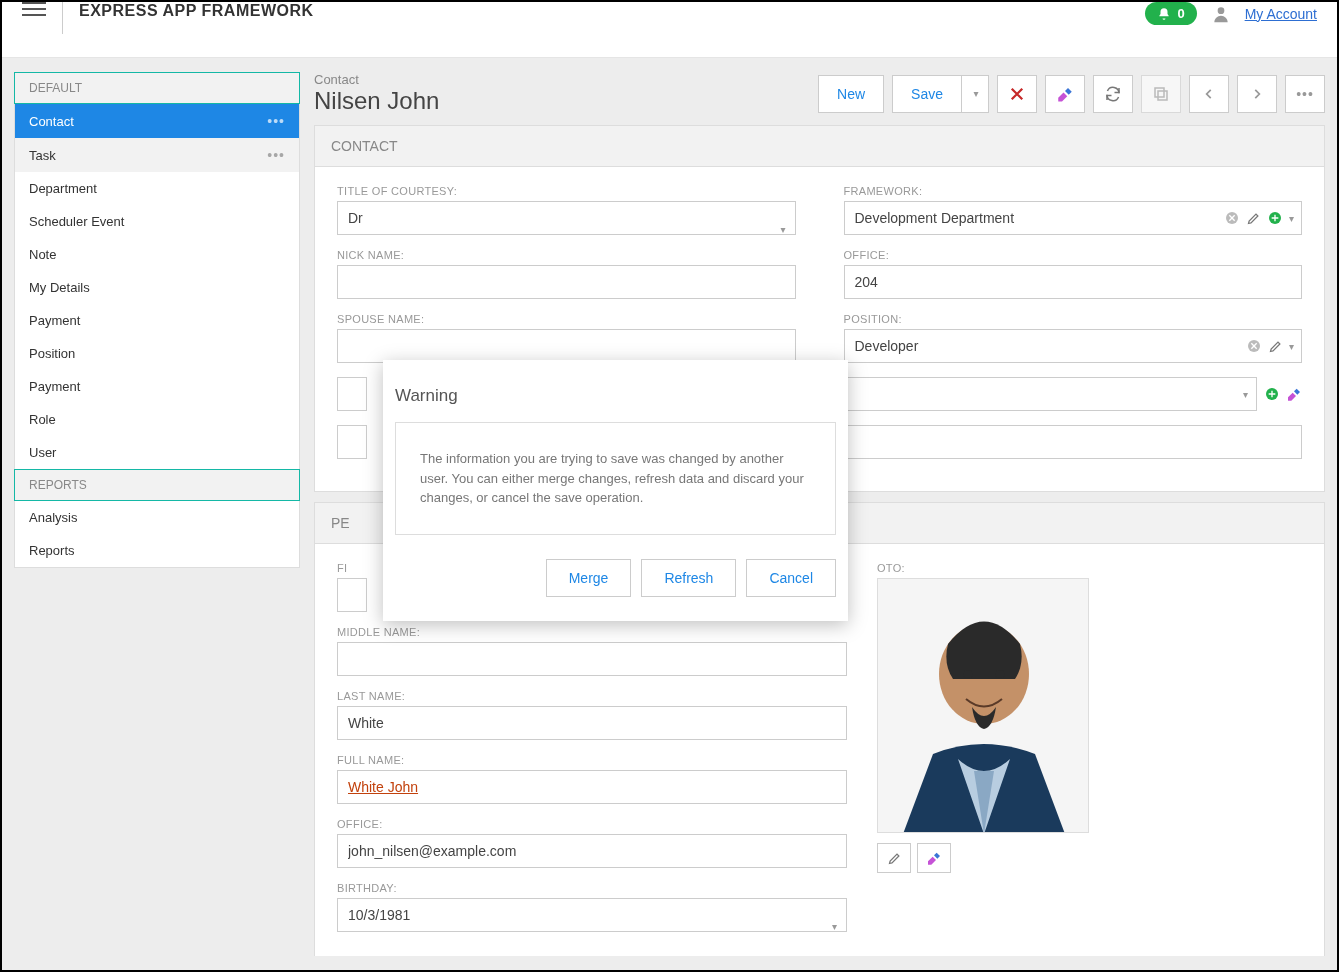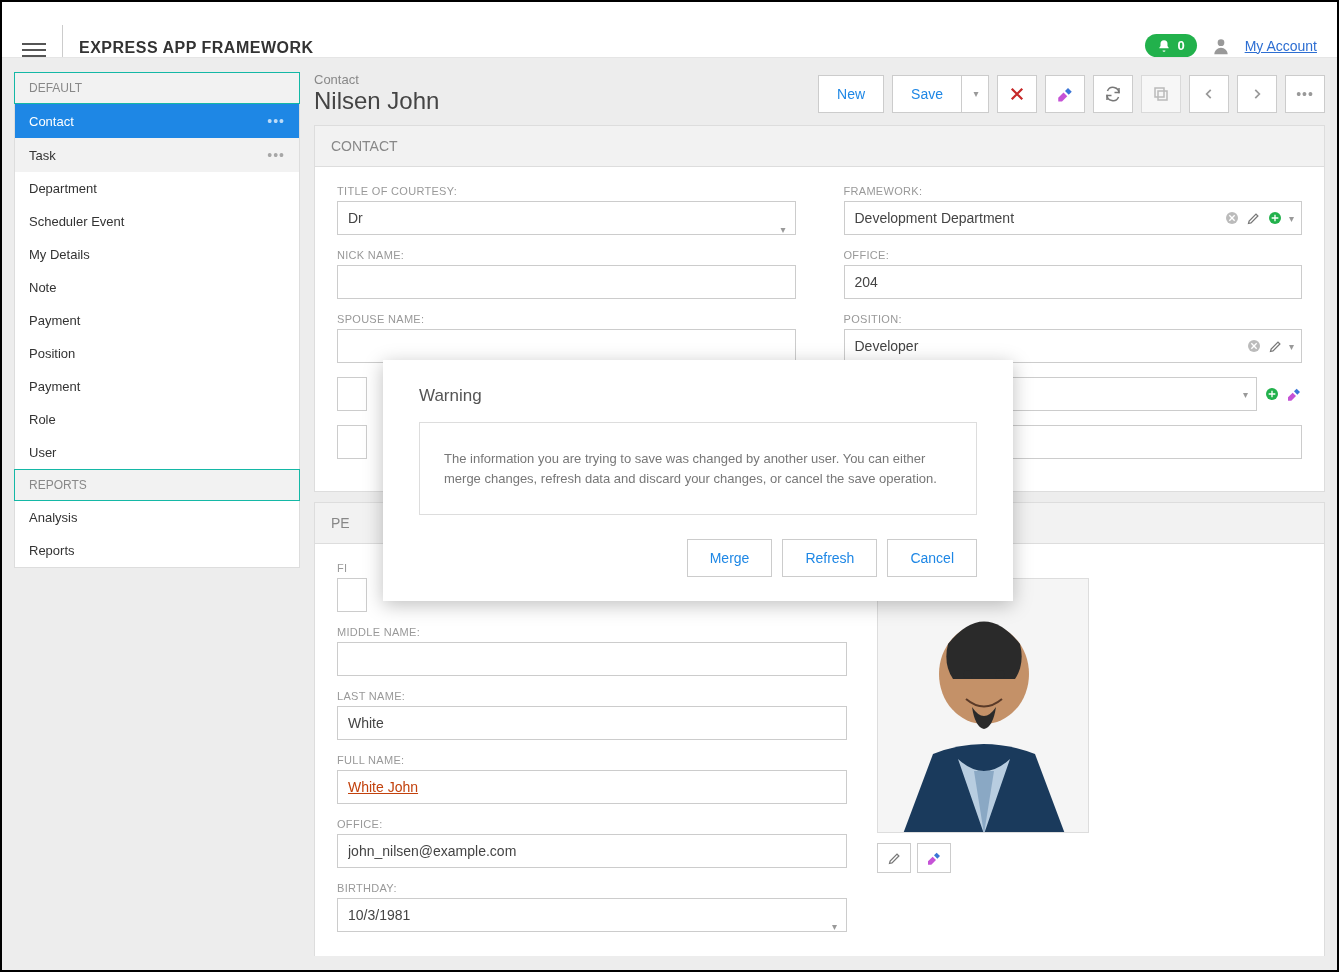--- a/index.html
+++ b/index.html
@@ -14,21 +14,21 @@
     width: 1339px;
     height: 972px;
     background: #fff;
     position: relative;
     overflow: hidden;
   }
   
   .header {
     height: 56px;
     display: flex;
-    align-items: flex-end;
+    align-items: flex-start;
     padding: 0 20px;
     border-bottom: 1px solid #e5e5e5;
     gap: 16px;
   }
   .hamburger { width: 24px; display: flex; flex-direction: column; gap: 4px; cursor: pointer; }
   .hamburger span { height: 2px; background: #555; }
   .vdiv { width: 1px; height: 32px; background: #ccc; }
   .app-title { font-weight: 700; font-size: 16px; color: #333; letter-spacing: 0.5px; }
   .header-right { margin-left: auto; display: flex; align-items: center; gap: 14px; }
   .notif-badge {
@@ -131,24 +131,24 @@
 
   .photo-box { width: 212px; height: 255px; background: linear-gradient(#e8e8e8,#d5d5d5); border: 1px solid #ddd; margin-top: 4px; position: relative; overflow: hidden; }
   .photo-actions { display: flex; gap: 6px; margin-top: 10px; }
   .photo-btn { border: 1px solid #ccc; background: #fff; width: 34px; height: 30px; display: flex; align-items: center; justify-content: center; cursor: pointer; }
 
   
   .dialog {
     position: absolute;
     left: 381px;
     top: 358px;
-    width: 630px;
+    width: 465px;
     background: #fff;
     box-shadow: 0 4px 18px rgba(0,0,0,0.25);
-    padding: 26px 36px 24px;
+    padding: 26px 12px 24px;
     z-index: 10;
   }
   .dialog-title { font-size: 17px; color: #555; margin-bottom: 16px; }
   .dialog-content {
     border: 1px solid #ddd;
     padding: 26px 24px;
     font-size: 13px;
     color: #777;
     line-height: 1.5;
   }
@@ -198,24 +198,24 @@
           <span>Task</span>
           <span class="dots" style="color:#888">•••</span>
         </div>
         <div class="nav-item">
             <span>Department</span>
           </div>
         <div class="nav-item">
             <span>Scheduler Event</span>
           </div>
         <div class="nav-item">
+            <span>Note</span>
+          </div>
+        <div class="nav-item">
             <span>My Details</span>
-          </div>
-        <div class="nav-item">
-            <span>Note</span>
           </div>
         <div class="nav-item">
             <span>Payment</span>
           </div>
         <div class="nav-item">
             <span>Position</span>
           </div>
         <div class="nav-item">
             <span>Payment</span>
           </div>

